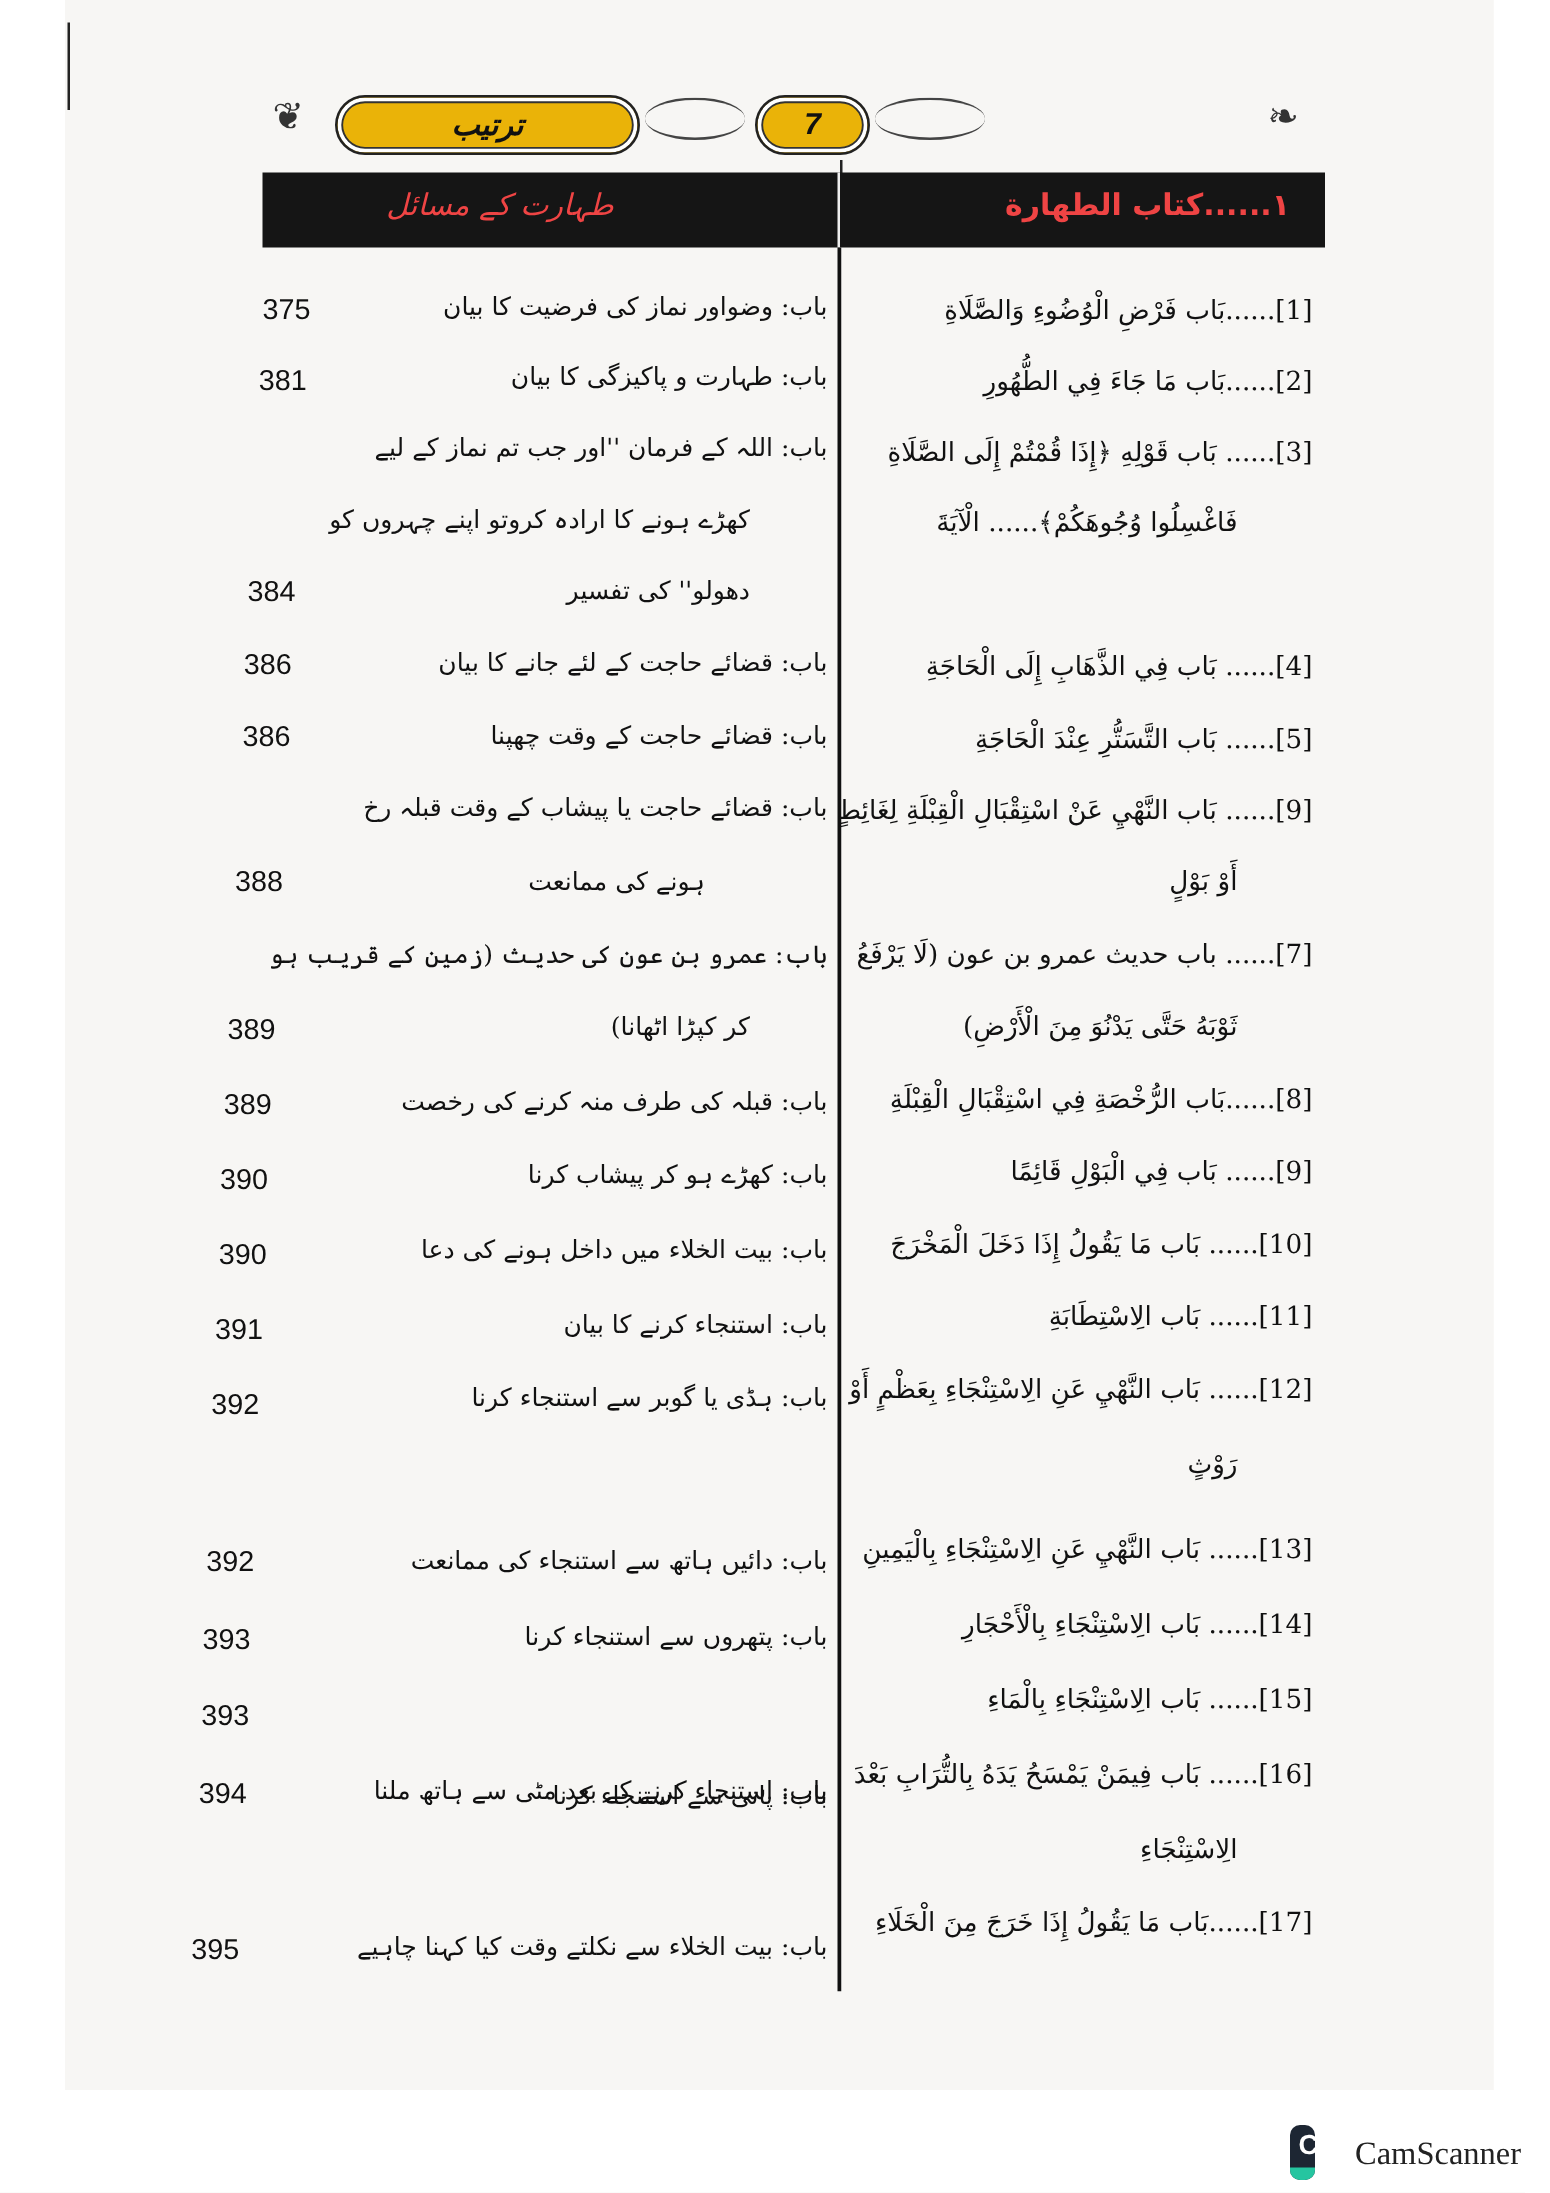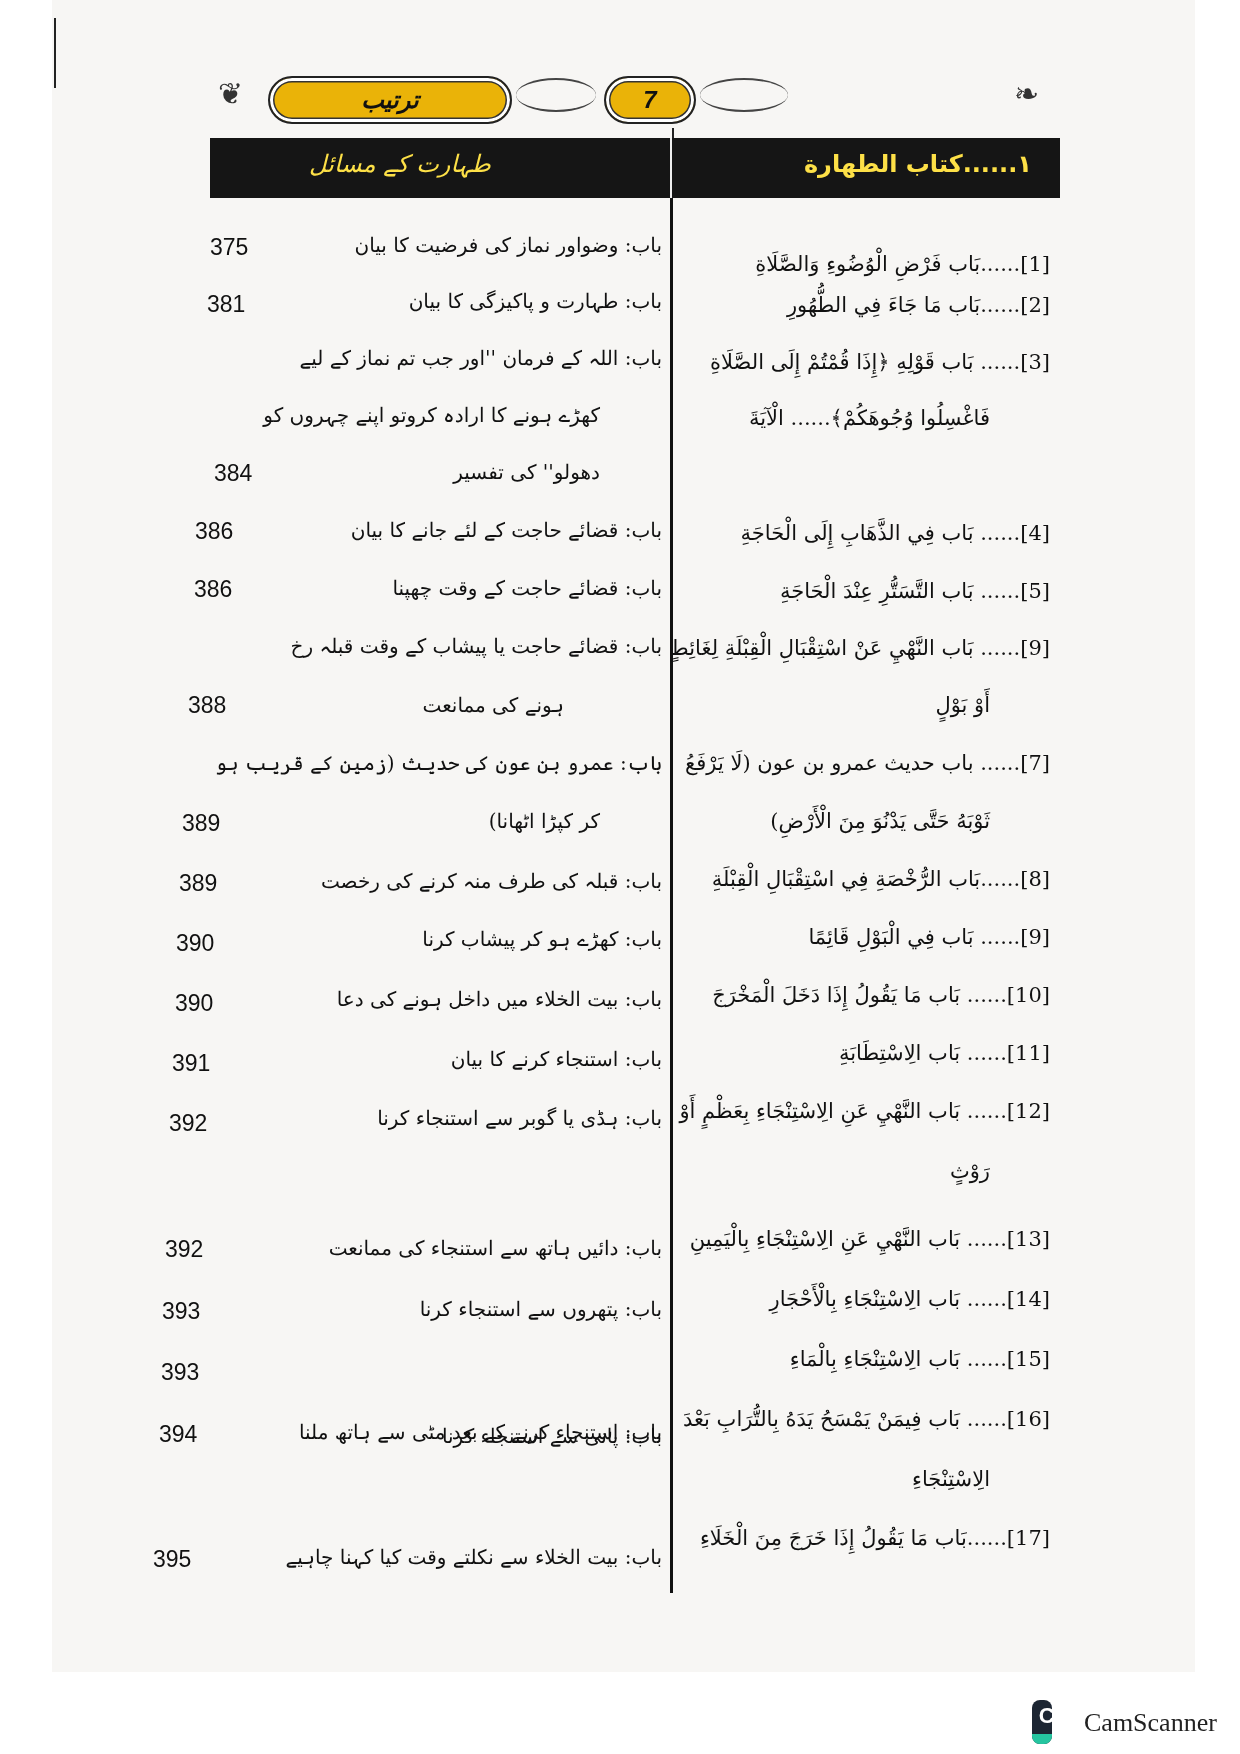--- a/index.html
+++ b/index.html
@@ -9,21 +9,21 @@
   .ornament-row { position:absolute; left:218px; top:66px; width:840px; height:58px; }
   .cartouche { position:absolute; top:10px; height:44px; border:2.5px solid #222; border-radius:24px; background:#eab308; display:flex; align-items:center; justify-content:center; box-shadow: inset 0 0 0 3px #fff, inset 0 0 0 4.5px #333; font-style: italic; }
   .cart-left { left:50px; width:240px; font-size:24px; font-weight:bold; }
   .cart-mid { left:386px; width:88px; font-size:24px; font-weight:bold; font-family:"Liberation Sans", sans-serif; }
   .cart-right { left:578px; width:210px; font-size:22px; font-weight:bold; }
   .scroll { position:absolute; top:8px; font-size:30px; color:#333; line-height:40px; }
   .vine { position:absolute; top:12px; height:30px; border-top:2px solid #444; border-bottom:2px solid #444; border-radius:50%; }
   .divider-top { position:absolute; left:672px; top:128px; width:2px; height:12px; background:#222; }
   .header-bar { position:absolute; left:210px; top:138px; width:850px; height:60px; background:#151515; }
   .header-bar .sep { position:absolute; left:460px; top:0; width:2px; height:60px; background:#eee; }
-  .hdr-text { position:absolute; top:12px; color:#fde047; font-size:24px; font-weight:bold; direction:rtl; }
+  .hdr-text { position:absolute; top:12px; color:#ef4444; font-size:24px; font-weight:bold; direction:rtl; }
   .hdr-right { right:28px; }
   .hdr-left { right:470px; width:380px; text-align:center; font-weight:normal; font-style:italic; }
   .col-divider { position:absolute; left:670px; top:198px; width:3px; height:1395px; background:#111; }
   .row { position:absolute; direction:rtl; font-size:22px; white-space:nowrap; line-height:30px; }
   .ar { right:190px; font-family:"DejaVu Serif", serif; font-size:21px; }
   .ur { right:578px; font-family:"DejaVu Serif", serif; font-size:20px; }
   .pg { position:absolute; font-family:"Liberation Sans", sans-serif; font-size:23px; line-height:30px; }
   .cs-badge { position:absolute; left:1032px; top:1700px; width:20px; height:44px; background:#1d2633; border-radius:8px; overflow:hidden; }
   .cs-badge .cs { position:absolute; left:0; top:3px; width:44px; text-align:center; color:#fff; font-family:"Liberation Sans", sans-serif; font-weight:bold; font-size:22px; }
   .cs-badge .strip { position:absolute; left:0; bottom:0; width:44px; height:10px; background:#25c5a0; }
@@ -48,21 +48,21 @@
 
 <div class="header-bar">
   <div class="sep"></div>
   <div class="hdr-text hdr-right">١......كتاب الطهارة</div>
   <div class="hdr-text hdr-left">طہارت کے مسائل</div>
 </div>
 
 <div class="col-divider"></div>
 
 <div id="arabic-col">
-    <div class="row ar" style="top: 233px; margin-top: 16px;">[1]......بَاب فَرْضِ الْوُضُوءِ وَالصَّلَاةِ</div>
+    <div class="row ar" style="top: 233px;">[1]......بَاب فَرْضِ الْوُضُوءِ وَالصَّلَاةِ</div>
     <div class="row ar" style="top: 290px;">[2]......بَاب مَا جَاءَ فِي الطُّهُورِ</div>
     <div class="row ar" style="top: 347px;">[3]...... بَاب قَوْلِهِ ﴿إِذَا قُمْتُمْ إِلَى الصَّلَاةِ</div>
     <div class="row ar" style="top: 403px; right: 250px;">فَاغْسِلُوا وُجُوهَكُمْ﴾...... الْآيَةَ</div>
     <div class="row ar" style="top: 518px;">[4]...... بَاب فِي الذَّهَابِ إِلَى الْحَاجَةِ</div>
     <div class="row ar" style="top: 576px;">[5]...... بَاب التَّسَتُّرِ عِنْدَ الْحَاجَةِ</div>
     <div class="row ar" style="top: 633px;">[9]...... بَاب النَّهْيِ عَنْ اسْتِقْبَالِ الْقِبْلَةِ لِغَائِطٍ</div>
     <div class="row ar" style="top: 690px; right: 250px;">أَوْ بَوْلٍ</div>
     <div class="row ar" style="top: 748px;">[7]...... باب حديث عمرو بن عون (لَا يَرْفَعُ</div>
     <div class="row ar" style="top: 806px; right: 250px;">ثَوْبَهُ حَتَّى يَدْنُوَ مِنَ الْأَرْضِ)</div>
     <div class="row ar" style="top: 864px;">[8]......بَاب الرُّخْصَةِ فِي اسْتِقْبَالِ الْقِبْلَةِ</div>
@@ -97,21 +97,21 @@
     <div class="row ur" style="top: 1103px;">باب: ہڈی یا گوبر سے استنجاء کرنا</div>
     <div class="row ur" style="top: 1233px;">باب: دائیں ہاتھ سے استنجاء کی ممانعت</div>
     <div class="row ur" style="top: 1294px;">باب: پتھروں سے استنجاء کرنا</div>
     <div class="row ur" style="top: 1421px;">باب: پانی سے استنجاء کرنا</div>
     <div class="row ur" style="top: 1417px;">باب: استنجاء کرنے کے بعد مٹی سے ہاتھ ملنا</div>
     <div class="row ur" style="top: 1542px;">باب: بیت الخلاء سے نکلتے وقت کیا کہنا چاہیے</div>
   </div>
 <div id="pg-col">
     <div class="pg" style="top: 232px; left: 210px;">375</div>
     <div class="pg" style="top: 289px; left: 207px;">381</div>
-    <div class="pg" style="top: 458px; left: 214px;">384</div>
+    <div class="pg" style="top: 458px; left: 198px;">384</div>
     <div class="pg" style="top: 516px; left: 195px;">386</div>
     <div class="pg" style="top: 574px; left: 194px;">386</div>
     <div class="pg" style="top: 690px; left: 188px;">388</div>
     <div class="pg" style="top: 808px; left: 182px;">389</div>
     <div class="pg" style="top: 868px; left: 179px;">389</div>
     <div class="pg" style="top: 928px; left: 176px;">390</div>
     <div class="pg" style="top: 988px; left: 175px;">390</div>
     <div class="pg" style="top: 1048px; left: 172px;">391</div>
     <div class="pg" style="top: 1108px; left: 169px;">392</div>
     <div class="pg" style="top: 1234px; left: 165px;">392</div>

